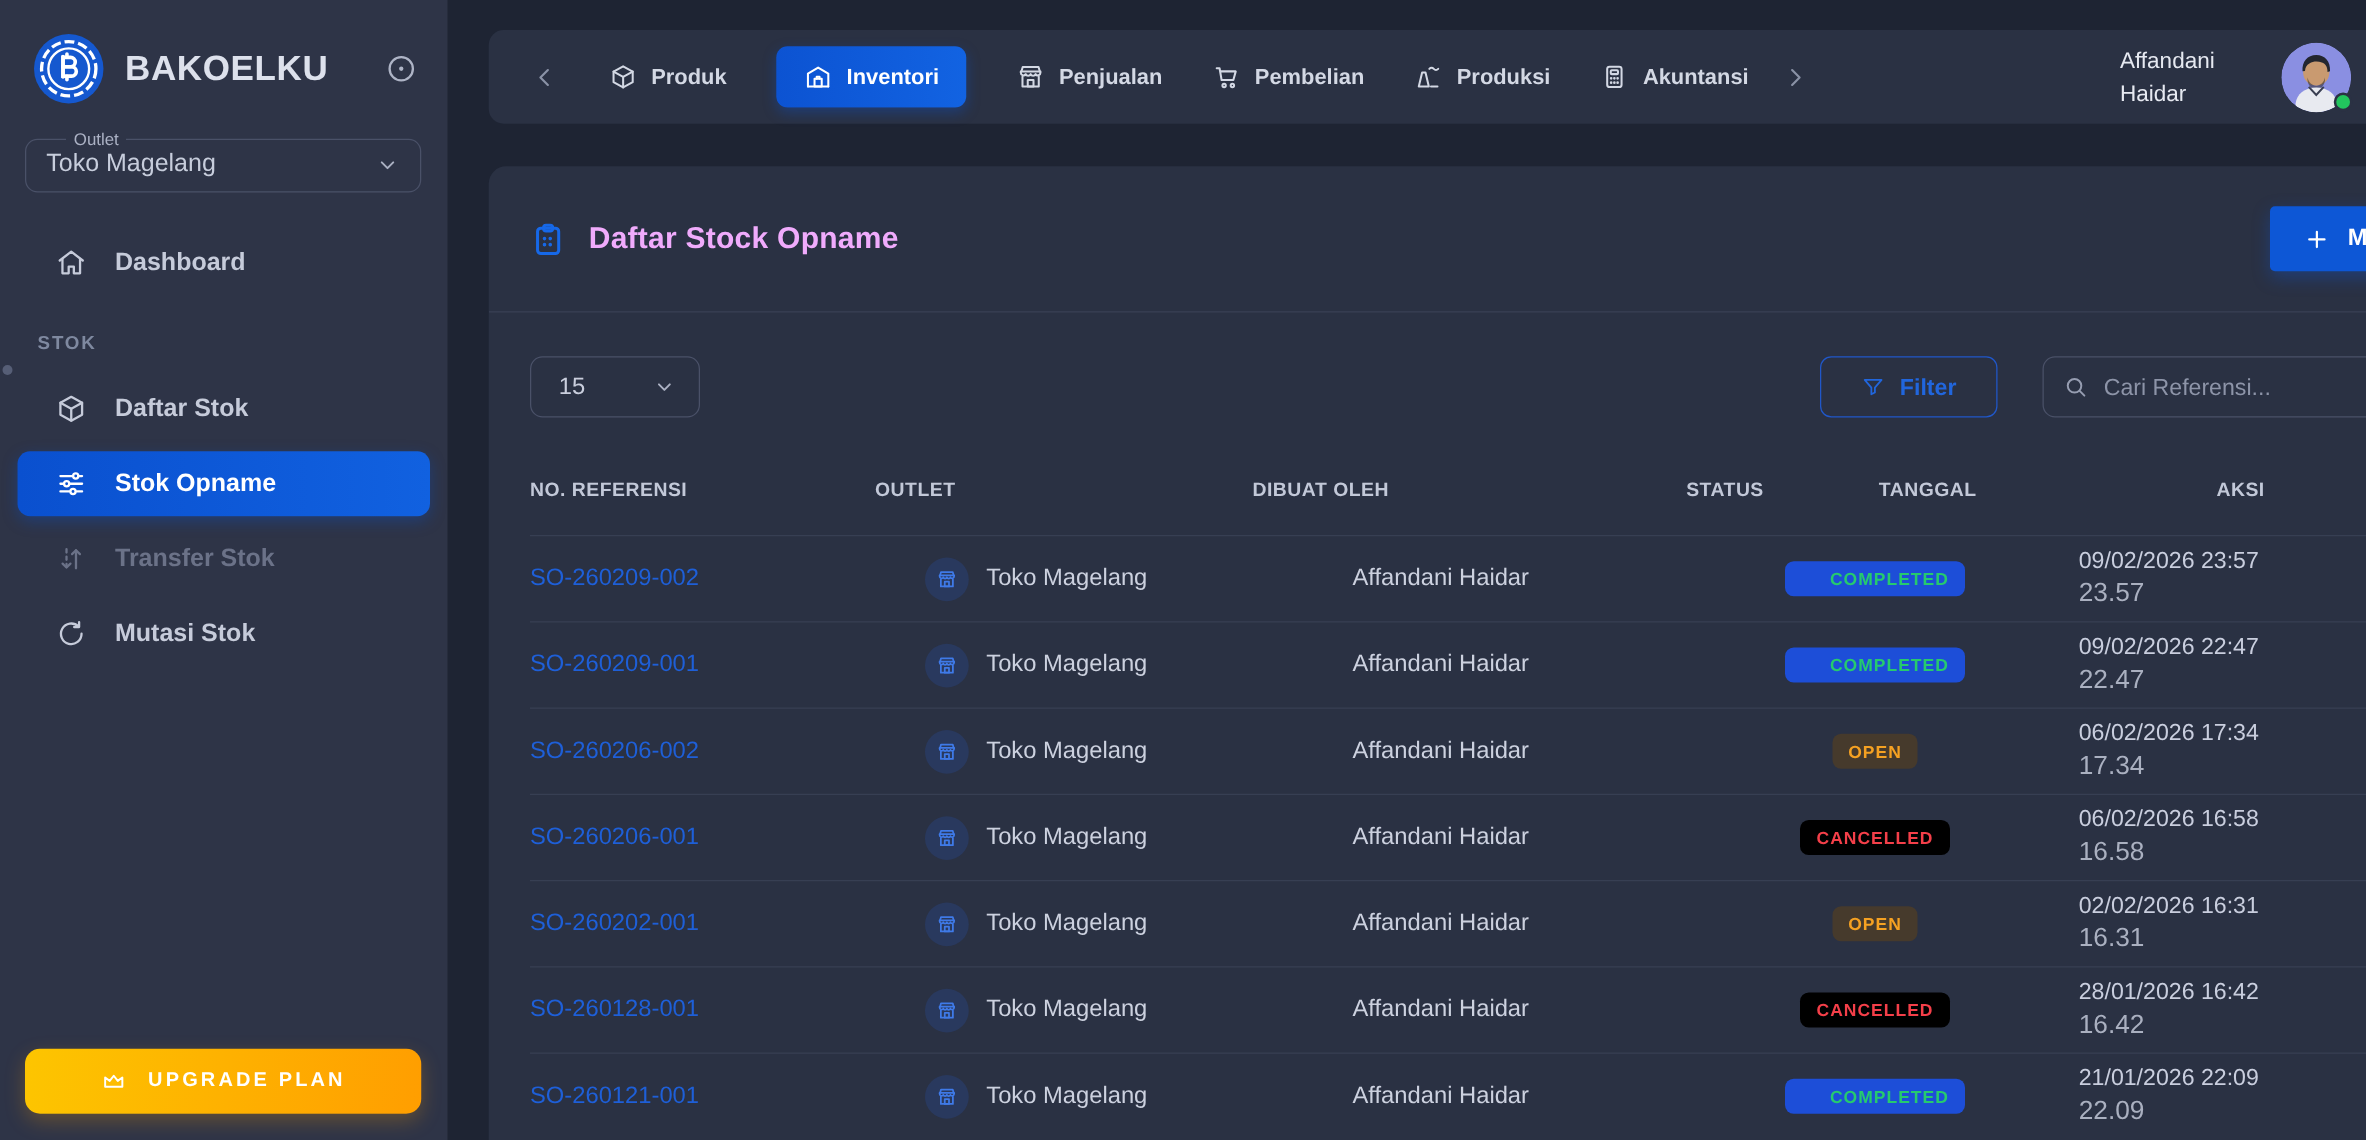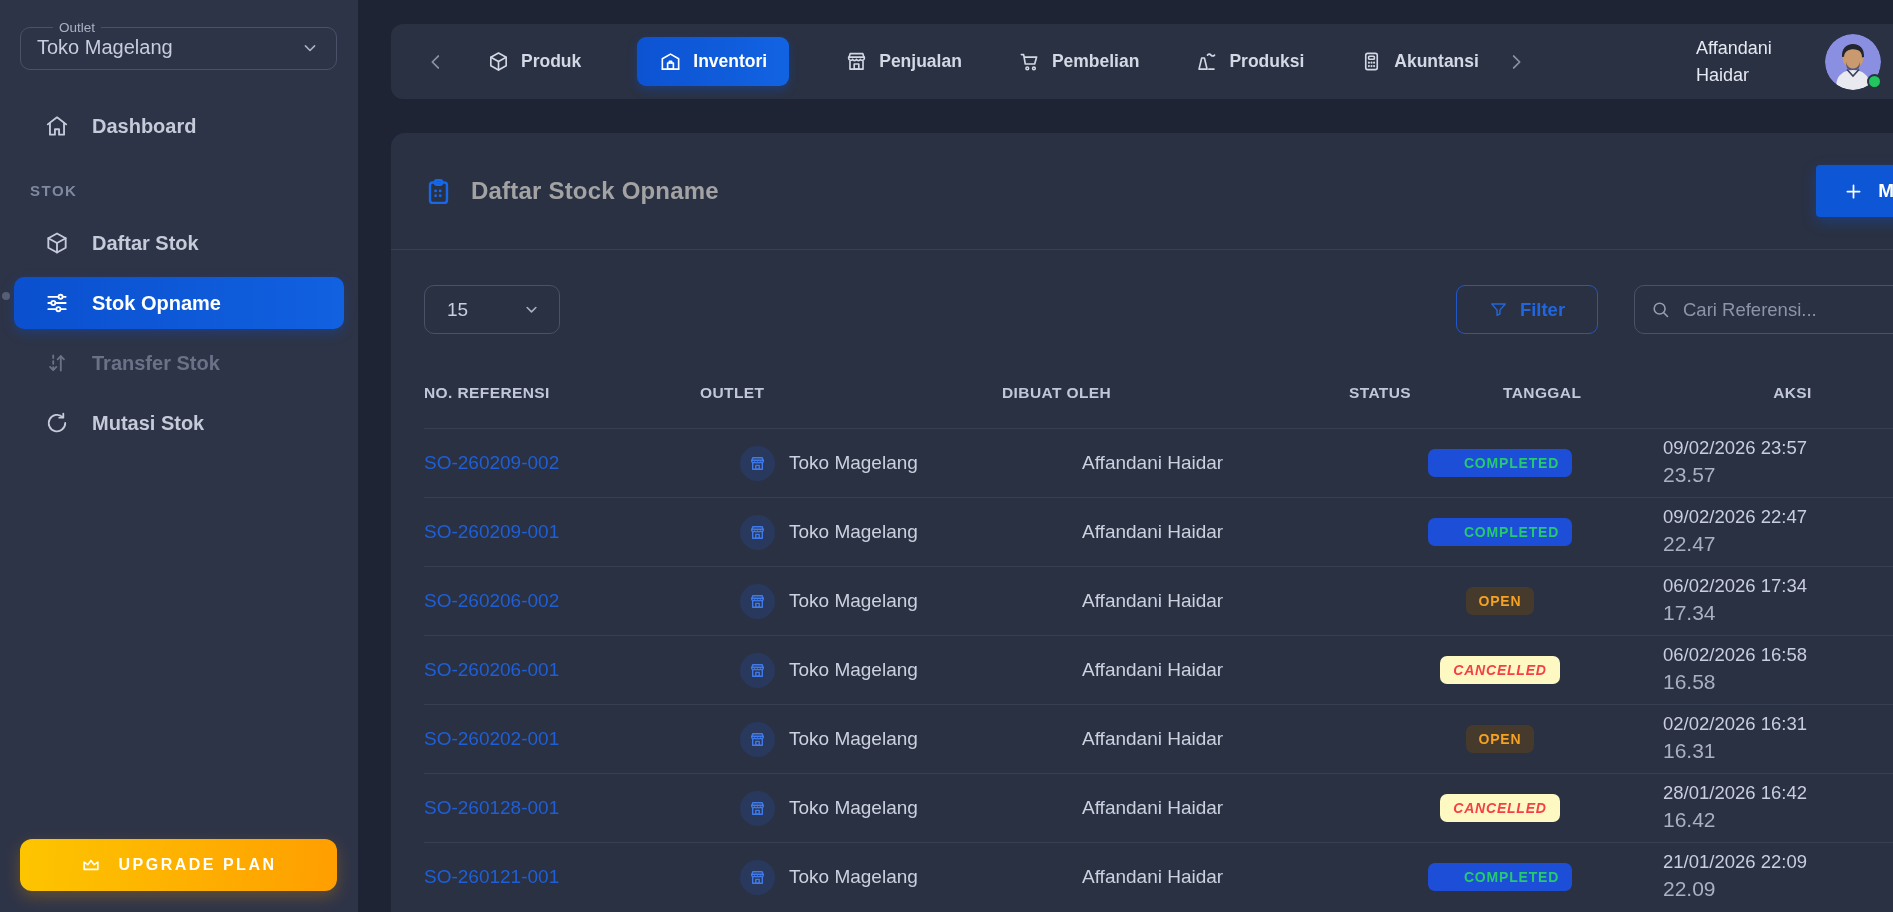--- a/index.html
+++ b/index.html
@@ -65,21 +65,21 @@
 
   
   .content { flex:1; padding:24px 25px 0 33px; display:flex; flex-direction:column; }
 
   .topbar {
     height:75px; background:#2a3143; border-radius:12px;
     display:flex; align-items:center; padding:0 34px; flex-shrink:0;
   }
   .nav-chevron { width:22px; height:22px; color:#8a92a6; cursor:pointer; flex-shrink:0; display:flex; }
   .nav-chevron svg { width:100%; height:100%; }
-  .topnav { display:flex; align-items:center; gap:56px; margin-left:40px; }
+  .topnav { display:flex; align-items:center; gap:40px; margin-left:40px; }
   .tab-item {
     display:flex; align-items:center; gap:11px; cursor:pointer;
     font-size:17.5px; font-weight:700; color:#d3d8e4; white-space:nowrap;
   }
   .tab-item .icon { width:23px; height:23px; display:flex; }
   .tab-item .icon svg { width:100%; height:100%; }
   .tab-item.active {
     background:linear-gradient(90deg,#0c53d2,#1263e2); color:#fff;
     padding:13px 22px; border-radius:9px; box-shadow:0 4px 10px rgba(12,83,210,.35);
   }
@@ -95,21 +95,21 @@
   
   .card {
     margin-top:34px; background:#2a3143; border-radius:14px 14px 0 0;
     flex:1; display:flex; flex-direction:column; overflow:hidden;
   }
   .card-header { height:117px; display:flex; align-items:center; justify-content:space-between; padding:0 33px;
     border-bottom:1px solid rgba(125,135,165,.18); }
   .card-title-group { display:flex; align-items:center; gap:18px; }
   .card-title-group .icon { width:29px; height:29px; color:#1668e8; display:flex; }
   .card-title-group .icon svg { width:100%; height:100%; }
-  .card-title { font-size:24px; font-weight:800; color:#a3a3a3; letter-spacing:.2px; }
+  .card-title { font-size:24px; font-weight:800; color:#f0abfc; letter-spacing:.2px; }
   .primary-btn {
     height:52px; padding:0 27px; border:none; border-radius:4px; cursor:pointer;
     background:#0d57d6; color:#fff; font-family:inherit; font-size:19px; font-weight:700;
     display:flex; align-items:center; gap:14px; box-shadow:0 5px 14px rgba(13,87,214,.35);
   }
   .primary-btn .icon { width:21px; height:21px; display:flex; }
   .primary-btn .icon svg { width:100%; height:100%; }
 
   .controls-row { display:flex; align-items:center; margin:35px 33px 0 33px; height:49px; flex-shrink:0; }
   .page-size {
@@ -147,35 +147,57 @@
   .ref-link { color:#1e5fd8; text-decoration:none; cursor:pointer; }
   .cell-outlet { display:flex; align-items:center; gap:14px; color:#ccd1df; }
   .outlet-ico { width:35px; height:35px; border-radius:50%; background:rgba(37,99,235,.16);
     display:flex; align-items:center; justify-content:center; color:#3f7ae8; flex-shrink:0; }
   .outlet-ico svg { width:17px; height:17px; }
   .cell-created { color:#ccd1df; }
   .cell-status { display:flex; justify-content:center; }
   .badge { font-size:14px; font-weight:700; letter-spacing:.8px; padding:6px 13px; border-radius:7px; }
   .badge.completed { color:#26ca6e; background:#1d4ed8;padding-left:36px; }
   .badge.open { color:#f5a122; background:#463a2c; }
-  .badge.cancelled { color:#f43f49; background:#fef9c3;font-style:italic; }
+  .badge.cancelled { color:#f43f49; background:#000000; }
   .cell-date { padding-left:23px; line-height:1.35; }
   .date-l1 { color:#c9cede; font-size:18.5px; }
   .date-l2 { color:#aab0c0; font-size:21px; }
   .cell-aksi { display:flex; justify-content:center; }
   .eye-btn { width:25px; height:25px; border:none; background:transparent; color:#2e6ae6; cursor:pointer; padding:0; display:flex; }
   .eye-btn svg { width:100%; height:100%; }
 </style>
 </head>
 <body>
 
 <div class="app">
 
   <aside class="sidebar">
     <div class="edge-dot"></div>
+    <div class="logo-row">
+      <span class="logo-badge">
+        <svg viewBox="0 0 48 48">
+          <circle cx="24" cy="24" r="23" fill="#1558cf"></circle>
+          <circle cx="24" cy="24" r="18" fill="none" stroke="#ffffff" stroke-width="2.2" stroke-dasharray="6.5 2.6"></circle>
+          <circle cx="24" cy="24" r="13.5" fill="#1558cf" stroke="#ffffff" stroke-width="1.6"></circle>
+          <g stroke="#ffffff" stroke-width="2.4" fill="none" stroke-linecap="round">
+            <path d="M20.2 16.5h5a3.1 3.1 0 0 1 0 6.2h-5z"></path>
+            <path d="M20.2 22.7h5.7a3.1 3.1 0 0 1 0 6.2h-5.7z"></path>
+            <path d="M20.2 16v13.5"></path>
+            <path d="M22.8 14.2v2.2M22.8 29v2.2"></path>
+          </g>
+        </svg>
+      </span>
+      <span class="brand-name">BAKOELKU</span>
+      <span class="sidebar-toggle">
+        <svg viewBox="0 0 24 24" fill="none" stroke="currentColor" stroke-width="1.7">
+          <circle cx="12" cy="12" r="8.6"></circle>
+            <circle cx="12" cy="12" r="1.6" fill="currentColor" stroke="none"></circle>
+        </svg>
+      </span>
+    </div>
 
     <fieldset class="outlet-select">
       <legend>Outlet</legend>
       <div class="outlet-value-row">
         <span class="outlet-value">Toko Magelang</span>
         <span class="outlet-chevron">
           <svg viewBox="0 0 24 24" fill="none" stroke="currentColor" stroke-width="1.9" stroke-linecap="round" stroke-linejoin="round">
               <path d="m6.5 9.5 5.5 5.5 5.5-5.5"></path>
             </svg>
         </span>

